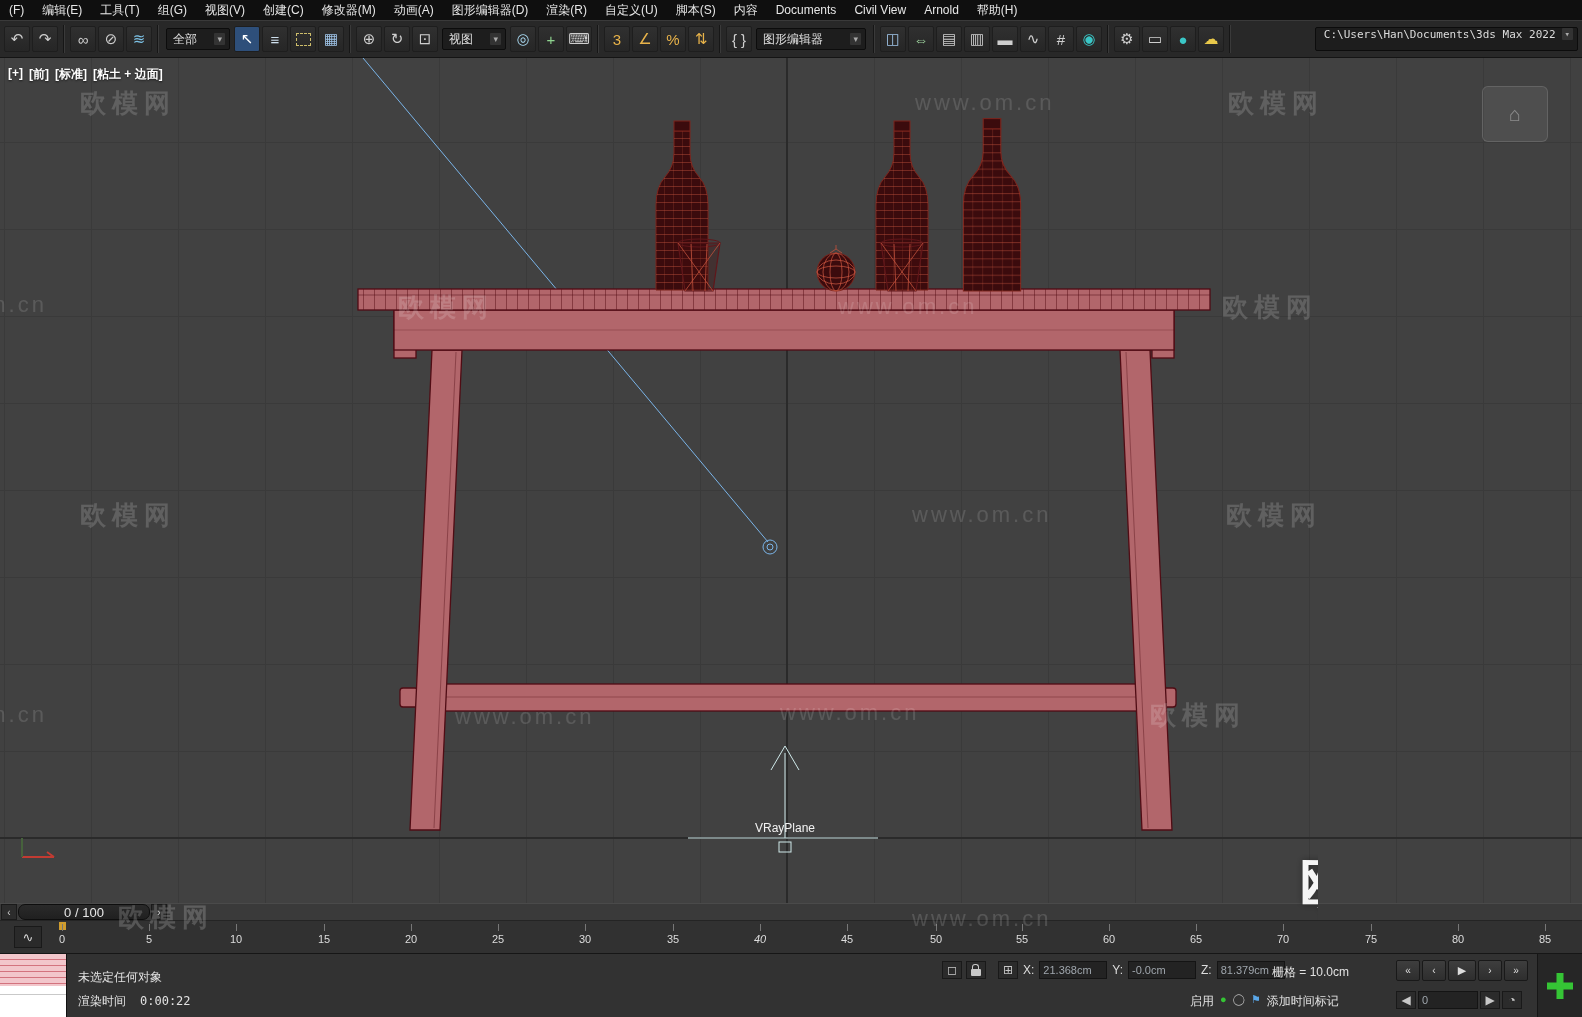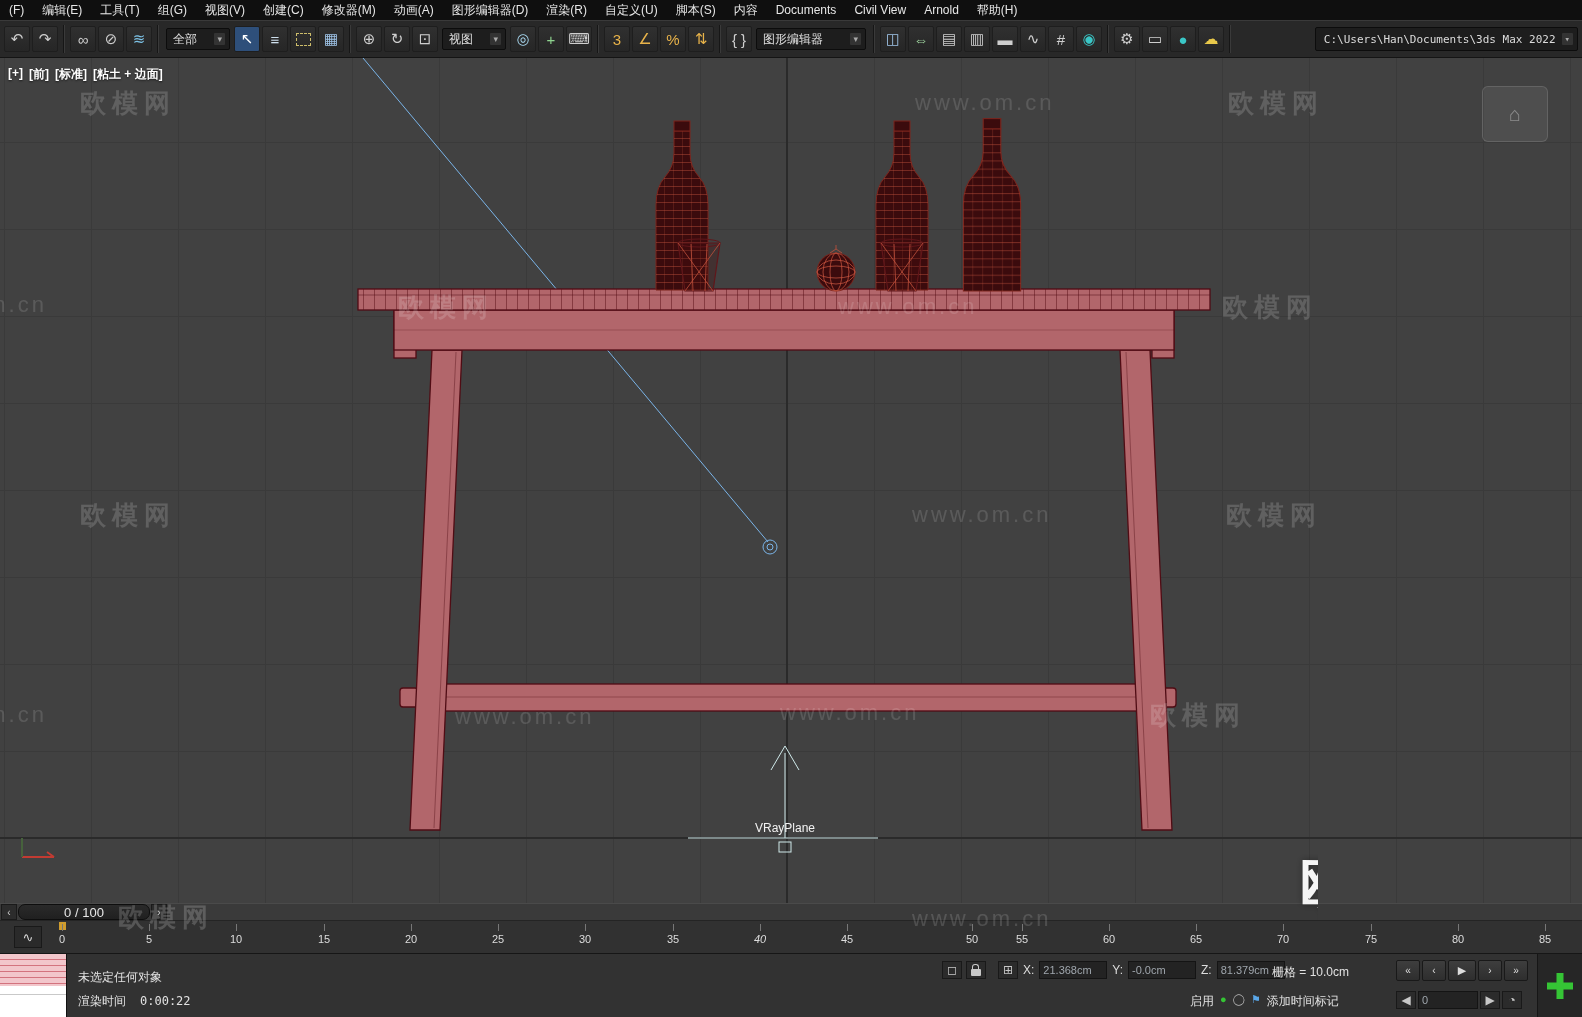--- a/index.html
+++ b/index.html
@@ -17,21 +17,21 @@
            align-items:center;padding:0 4px;gap:2px;z-index:60;box-sizing:border-box;}
   .tb-icon{width:26px;height:26px;min-width:26px;display:flex;align-items:center;justify-content:center;
            font-size:15px;color:#cfcfcf;background:linear-gradient(#303030,#262626);
            border:1px solid #1e1e1e;border-radius:2px;cursor:pointer;box-sizing:border-box;}
   .tb-sep{width:1px;height:28px;background:#161616;border-right:1px solid #3a3a3a;margin:0 3px;}
   .tb-dd{height:22px;display:flex;align-items:center;justify-content:space-between;background:#1d1d1d;
          border:1px solid #0c0c0c;color:#e0e0e0;font-size:12px;padding:0 4px 0 6px;margin:0 2px;
          border-radius:2px;cursor:pointer;box-sizing:border-box;white-space:nowrap;}
   .tb-dd .caret,.tb-path .caret{font-size:9px;color:#aaa;margin-left:6px;background:#333;
          padding:1px 3px;border-radius:1px;}
-  .tb-path{margin-left:auto;height:22px;display:flex;align-items:center;background:#1d1d1d;
+  .tb-path{margin-left:auto;height:22px;display:flex;align-items:flex-start;background:#1d1d1d;
          border:1px solid #0c0c0c;color:#dcdcdc;font-size:11px;
          font-family:"DejaVu Sans Mono","Liberation Mono",monospace;
          padding:0 4px 0 8px;border-radius:2px;cursor:pointer;white-space:nowrap;}
   .dash-box{width:13px;height:11px;border:1px dashed #cdbd6a;display:block;}
 
   
   #viewport{position:absolute;top:58px;left:0;width:1582px;height:845px;
     background-color:var(--viewport-bg,#414141);
     background-image:
       linear-gradient(to right, var(--grid-line,#3a3a3a) 1px, transparent 1px),
@@ -359,21 +359,21 @@
       </div>
       <div class="tick" style="left: 673px;">
         <span>35</span>
       </div>
       <div class="tick" style="left: 760px; font-style: italic;">
         <span>40</span>
       </div>
       <div class="tick" style="left: 847px;">
         <span>45</span>
       </div>
-      <div class="tick" style="left: 972px;">
+      <div class="tick" style="left: 936px;">
         <span>50</span>
       </div>
       <div class="tick" style="left: 1022px;">
         <span>55</span>
       </div>
       <div class="tick" style="left: 1109px;">
         <span>60</span>
       </div>
       <div class="tick" style="left: 1196px;">
         <span>65</span>

